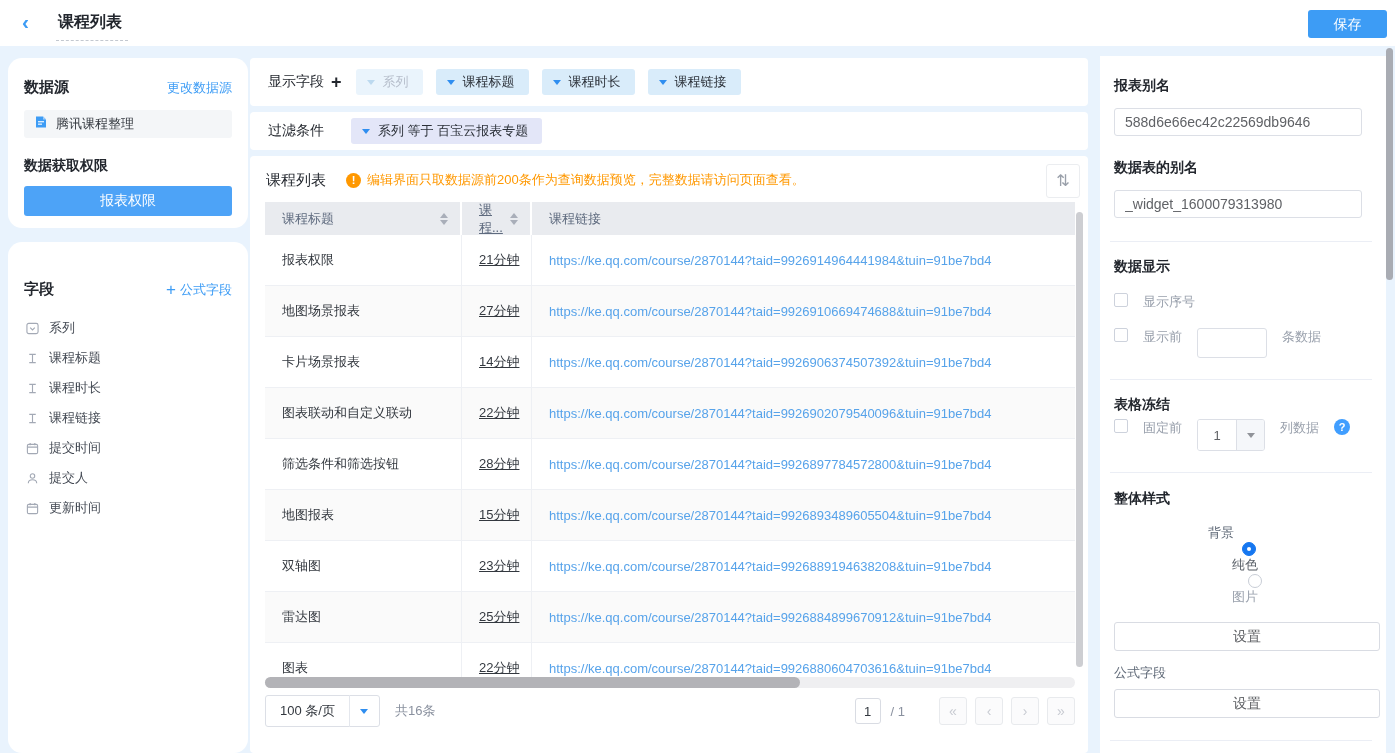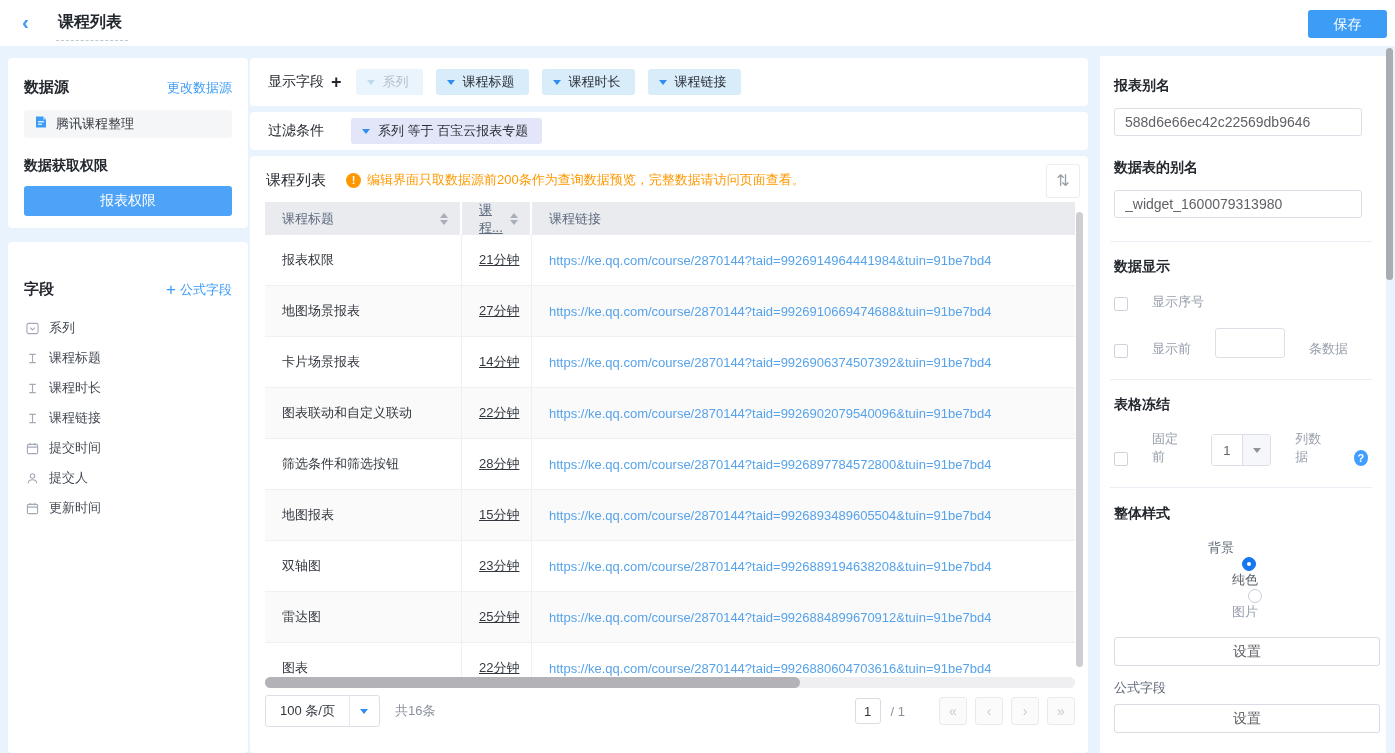--- a/index.html
+++ b/index.html
@@ -7,21 +7,21 @@
   body { font-family:"Liberation Sans","DejaVu Sans",sans-serif; }
   .screen { position:relative; width:1395px; height:753px; overflow:hidden; background:#e9f3fd; }
 
   
   .topbar { position:absolute; top:0; left:0; width:1395px; height:46px; background:#fff; }
   .back-btn { position:absolute; left:22px; top:10px; font-size:21px; font-weight:bold; color:#3d9cf5; cursor:pointer; line-height:24px; }
   .page-title { position:absolute; left:56px; top:12px; font-size:16px; font-weight:bold; color:#23272e; padding:0 6px 7px 2px; border-bottom:1px dashed #c3c8d0; }
   .save-btn { position:absolute; right:8px; top:10px; width:79px; height:28px; background:#3d9cf5; color:#fff; font-size:14px; border:none; border-radius:3px; text-align:center; line-height:28px; cursor:pointer; }
 
   
-  .side-card { position:absolute; left:8px; width:240px; background:#fff; border-radius:4px; }
+  .side-card { position:absolute; left:8px; width:240px; background:#fff; border-radius:14px; }
   .side-card.one { top:58px; height:170px; padding:20px 16px; }
   .side-card.two { top:242px; height:511px; padding:38px 16px; }
   .side-row { display:flex; justify-content:space-between; align-items:center; }
   .side-title { font-size:15px; font-weight:bold; color:#23272e; }
   .side-link { font-size:13px; color:#3d9cf5; cursor:pointer; }
   .ds-box { margin-top:13px; height:28px; background:#f4f6f8; border-radius:3px; display:flex; align-items:center; padding:0 10px; gap:8px; }
   .ds-name { font-size:13px; color:#33383f; }
   .perm-title { margin-top:19px; font-size:14px; font-weight:bold; color:#23272e; }
   .perm-btn { margin-top:11px; width:100%; height:30px; background:#4da3f7; color:#fff; font-size:14px; border:none; border-radius:3px; cursor:pointer; }
   .formula-link { display:flex; align-items:center; gap:4px; color:#3d9cf5; cursor:pointer; }
@@ -87,21 +87,21 @@
   .nav-group { display:flex; gap:8px; margin-left:22px; }
   .nav-btn { width:28px; height:28px; border:1px solid #e8eaed; border-radius:3px; background:#fbfbfc; color:#c8cbd2; font-size:14px; text-align:center; line-height:26px; cursor:pointer; }
 
   
   .panel { position:absolute; left:1100px; top:56px; width:286px; height:697px; background:#fff; padding:0 18px 0 14px; overflow:hidden; }
   .p-title { font-size:14px; font-weight:bold; color:#23272e; }
   .p-label { font-size:13px; color:#606a78; }
   .p-input { width:248px; height:28px; border:1px solid #dcdfe6; border-radius:3px; font-size:14px; color:#606266; padding-left:10px; background:#fff; font-family:"Liberation Sans","DejaVu Sans",sans-serif; }
   .p-divider { height:1px; background:#ebeef5; margin:0 -4px; }
   .checkbox { width:14px; height:14px; border:1px solid #cdd2dc; border-radius:2px; background:#fff; flex:none; cursor:pointer; }
-  .chk-row { display:flex; align-items:flex-end; gap:24px; }
+  .chk-row { display:flex; align-items:flex-start; gap:15px; }
   .chk-label { font-size:13px; color:#99a0ac; }
   .small-input { width:70px; height:30px; border:1px solid #dcdfe6; border-radius:3px; background:#fff; }
   .mini-select { display:flex; width:68px; height:32px; border:1px solid #dcdfe6; border-radius:3px; overflow:hidden; cursor:pointer; }
   .mini-select .ms-val { flex:1; font-size:13px; color:#606266; display:flex; align-items:center; justify-content:center; background:#fff; }
   .mini-select .ms-caret { width:28px; background:#f5f7fa; border-left:1px solid #dcdfe6; display:flex; align-items:center; justify-content:center; }
   .mini-select .ms-caret .caret-down { border-top-color:#909399; }
   .help-circle { width:16px; height:16px; border-radius:50%; background:#409eff; color:#fff; font-size:11px; font-weight:bold; text-align:center; line-height:16px; cursor:pointer; }
   .radio { width:14px; height:14px; border-radius:50%; border:1px solid #c8cdd6; background:#fff; flex:none; position:relative; cursor:pointer; }
   .radio.checked { border-color:#1677f0; background:#1677f0; }
   .radio.checked::after { content:""; position:absolute; left:4px; top:4px; width:4px; height:4px; border-radius:50%; background:#fff; }
@@ -387,21 +387,21 @@
     <div class="chk-row" style="margin-top:17px">
       <span class="checkbox"></span>
       <span class="chk-label">显示前</span>
       <input class="small-input" style="">
       <span class="chk-label">条数据</span>
     </div>
 
     <div class="p-divider" style="margin-top:21px"></div>
 
     <div class="p-title" style="margin-top:16px">表格冻结</div>
-    <div class="chk-row" style="margin-top:16px">
+    <div class="chk-row" style="margin-top:5px">
       <span class="checkbox"></span>
       <span class="chk-label">固定前</span>
       <span class="mini-select">
         <span class="ms-val">1</span>
         <span class="ms-caret">
             <span class="caret-down"></span>
           </span>
       </span>
       <span class="chk-label">列数据</span>
       <span class="help-circle">?</span>

